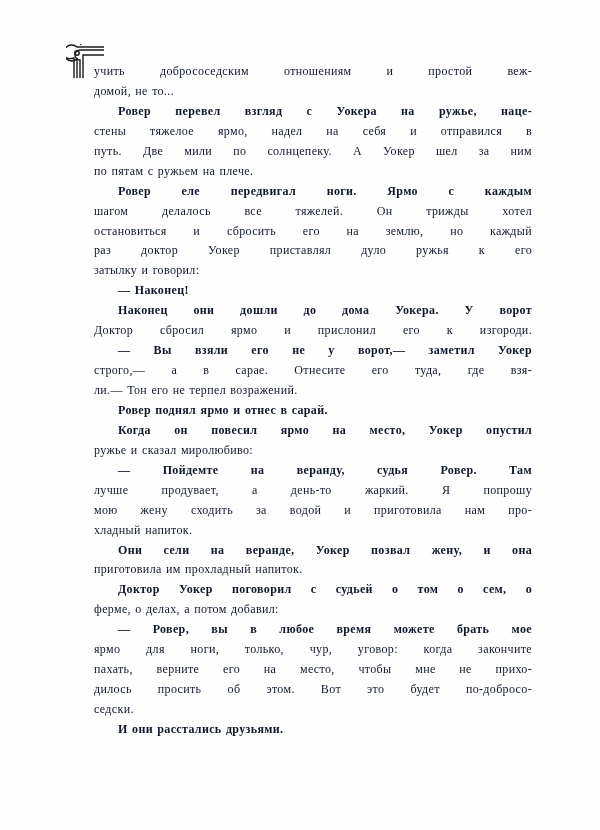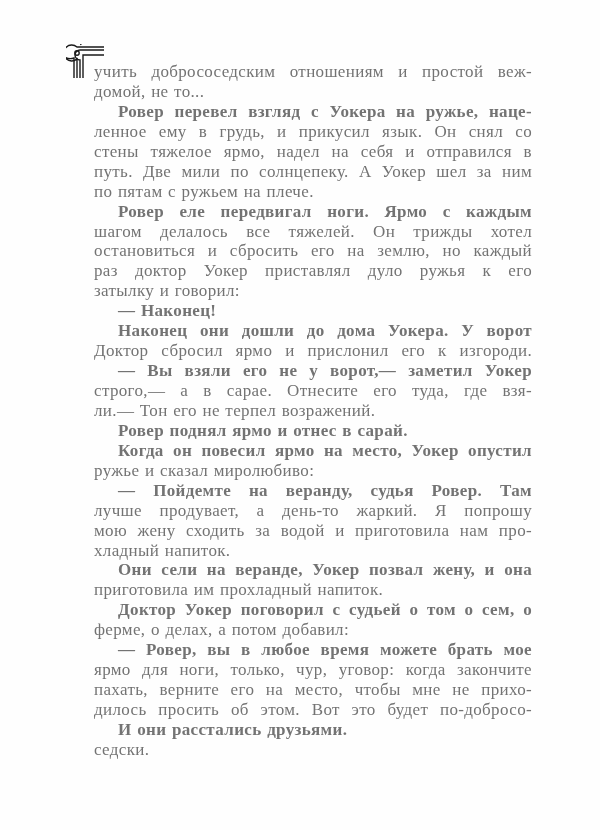--- a/index.html
+++ b/index.html
@@ -25,23 +25,23 @@
       top: 44px;
       width: 40px;
       height: 36px;
     }
     .text-block {
       position: absolute;
       left: 94px;
       top: 62px;
       width: 438px;
       font-family: "Liberation Serif", "DejaVu Serif", serif;
-      font-size: 17px;
+      font-size: 12px;
       line-height: 19.95px;
-      color: #737373;
+      color: #0f172a;
       text-align: justify;
       letter-spacing: 0.35px;
       word-spacing: 1px;
     }
     .line {
       display: block;
       height: 19.95px;
       white-space: nowrap;
       text-align-last: justify;
       text-align: justify;
@@ -67,21 +67,20 @@
       <path d="M8 34 V14 A11 11 0 1 1 15 1"></path>
       <path d="M17 34 V11 H38"></path>
       <circle cx="11" cy="9" r="2.2"></circle>
     </g>
   </svg>
 
   <div class="text-block" id="text-block">
       <span class="line">учить добрососедским отношениям и простой веж-</span>
       <span class="line last">домой, не то...</span>
       <span class="line indent">Ровер перевел взгляд с Уокера на ружье, наце-</span>
-      <span class="line">ленное ему в грудь, и прикусил язык. Он снял со</span>
       <span class="line">стены тяжелое ярмо, надел на себя и отправился в</span>
       <span class="line">путь. Две мили по солнцепеку. А Уокер шел за ним</span>
       <span class="line last">по пятам с ружьем на плече.</span>
       <span class="line indent">Ровер еле передвигал ноги. Ярмо с каждым</span>
       <span class="line">шагом делалось все тяжелей. Он трижды хотел</span>
       <span class="line">остановиться и сбросить его на землю, но каждый</span>
       <span class="line">раз доктор Уокер приставлял дуло ружья к его</span>
       <span class="line last">затылку и говорил:</span>
       <span class="line indent last">— Наконец!</span>
       <span class="line indent">Наконец они дошли до дома Уокера. У ворот</span>
@@ -97,16 +96,16 @@
       <span class="line">мою жену сходить за водой и приготовила нам про-</span>
       <span class="line last">хладный напиток.</span>
       <span class="line indent">Они сели на веранде, Уокер позвал жену, и она</span>
       <span class="line last">приготовила им прохладный напиток.</span>
       <span class="line indent">Доктор Уокер поговорил с судьей о том о сем, о</span>
       <span class="line last">ферме, о делах, а потом добавил:</span>
       <span class="line indent">— Ровер, вы в любое время можете брать мое</span>
       <span class="line">ярмо для ноги, только, чур, уговор: когда закончите</span>
       <span class="line">пахать, верните его на место, чтобы мне не прихо-</span>
       <span class="line">дилось просить об этом. Вот это будет по-добросо-</span>
+      <span class="line last">седски.</span>
       <span class="line indent last">И они расстались друзьями.</span>
-      <span class="line last">седски.</span>
     </div>
 </div>
 
 </body></html>

